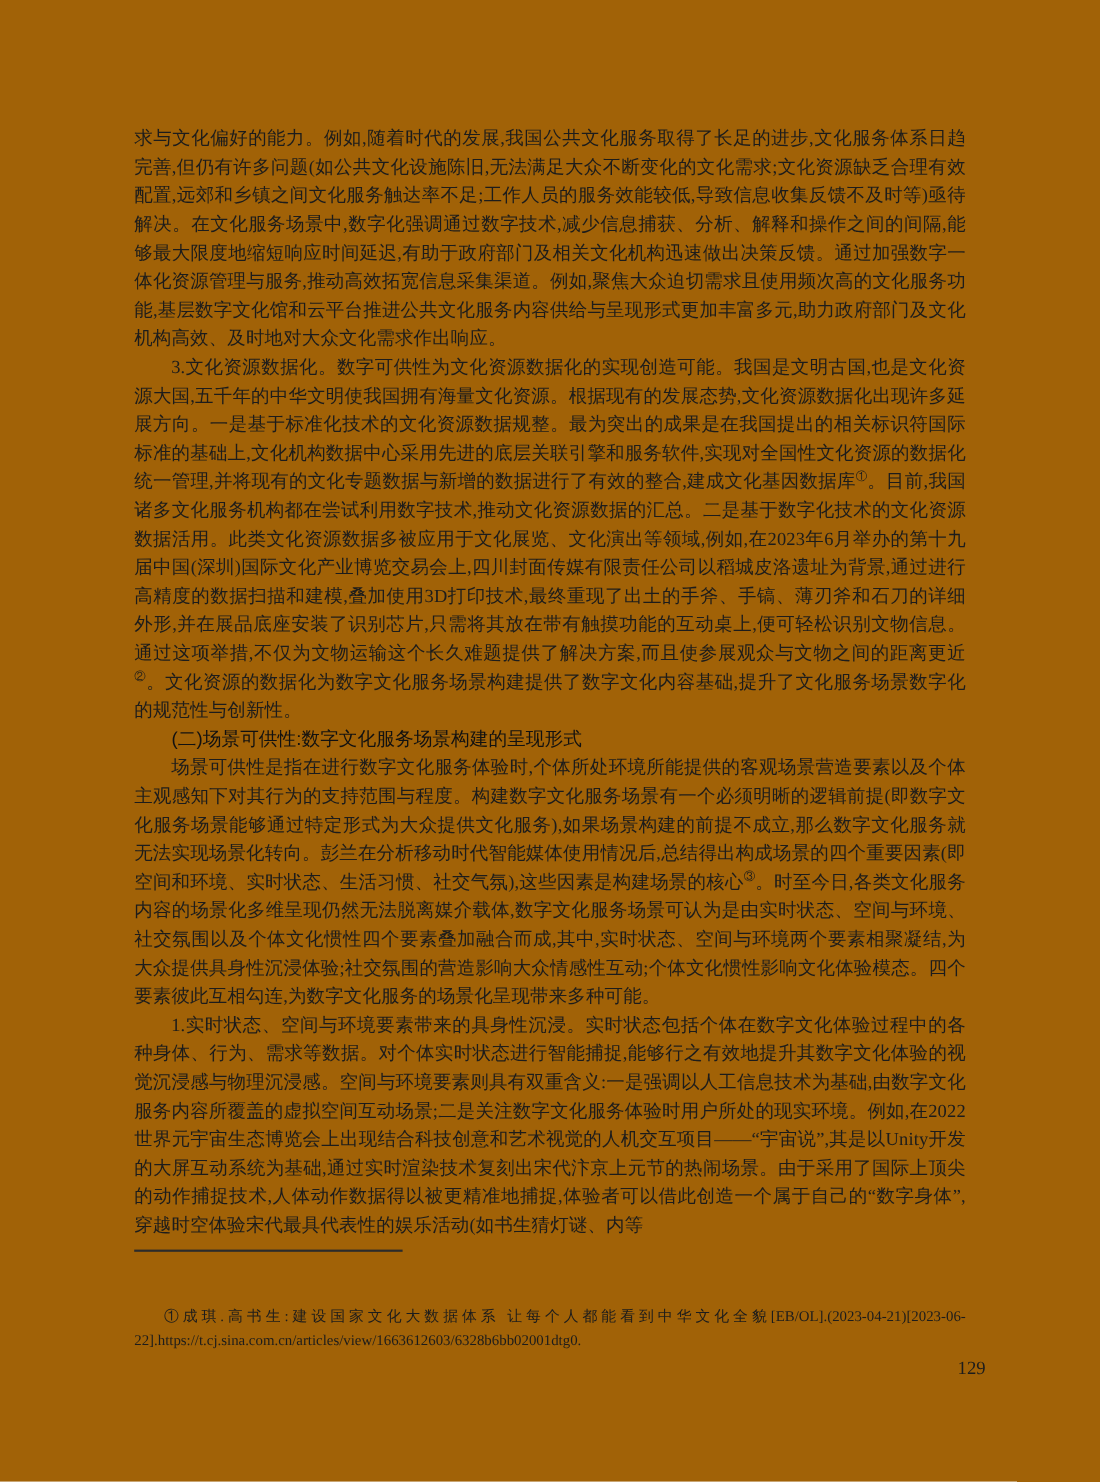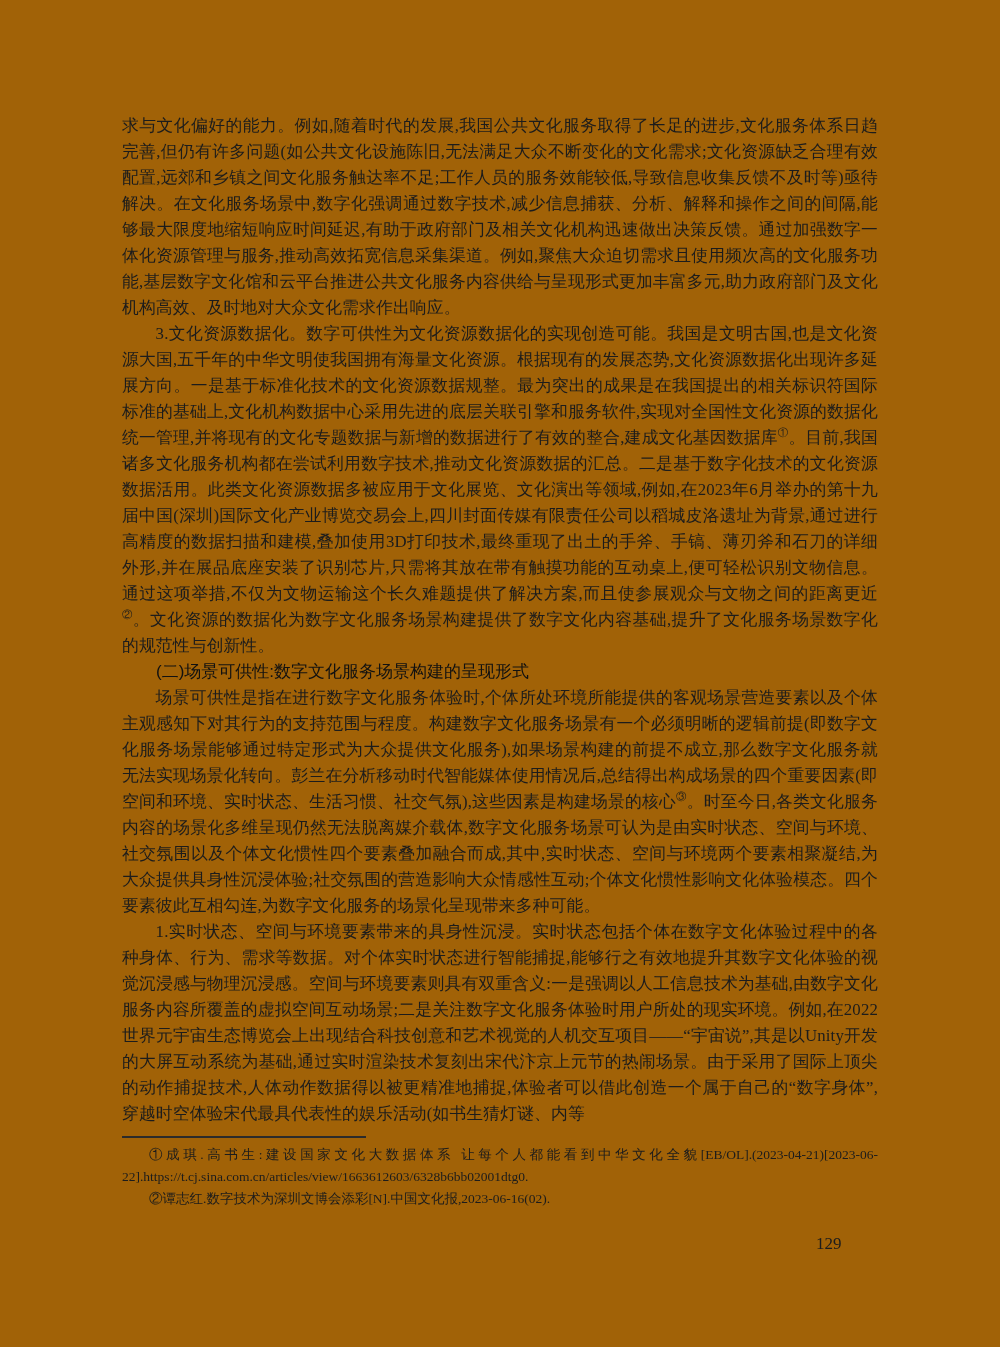--- a/index.html
+++ b/index.html
@@ -48,37 +48,37 @@
     position: absolute;
     left: 122px;
     top: 1136px;
     width: 244px;
     height: 2px;
     background: #2b2b2b;
   }
   .footnotes {
     position: absolute;
     left: 122px;
-    top: 1144px;
+    top: 1186px;
     width: 756px;
   }
   p.footnote {
     margin: 0;
     font-size: 13.5px;
     line-height: 22px;
     text-align: justify;
     text-justify: inter-character;
     text-indent: 2em;
   }
   .page-number {
     position: absolute;
     left: 816px;
     top: 1234px;
     width: 80px;
-    text-align: left;
+    text-align: right;
     font-size: 17px;
     color: #1c1c1c;
   }
 </style>
 </head>
 <body>
 
 <div class="page">
 
   <div class="text-block">
@@ -88,18 +88,17 @@
       <p class="heading"><span>(二)场景可供性:数字文化服务场景构建的呈现形式</span></p>
       <p class="para indent"><span>场景可供性是指在进行数字文化服务体验时,个体所处环境所能提供的客观场景营造要素以及个体主观感知下对其行为的支持范围与程度。构建数字文化服务场景有一个必须明晰的逻辑前提(即数字文化服务场景能够通过特定形式为大众提供文化服务),如果场景构建的前提不成立,那么数字文化服务就无法实现场景化转向。彭兰在分析移动时代智能媒体使用情况后,总结得出构成场景的四个重要因素(即空间和环境、实时状态、生活习惯、社交气氛),这些因素是构建场景的核心</span><sup class="fn-ref">③</sup><span>。时至今日,各类文化服务内容的场景化多维呈现仍然无法脱离媒介载体,数字文化服务场景可认为是由实时状态、空间与环境、社交氛围以及个体文化惯性四个要素叠加融合而成,其中,实时状态、空间与环境两个要素相聚凝结,为大众提供具身性沉浸体验;社交氛围的营造影响大众情感性互动;个体文化惯性影响文化体验模态。四个要素彼此互相勾连,为数字文化服务的场景化呈现带来多种可能。</span></p>
       <p class="para indent"><span>1.实时状态、空间与环境要素带来的具身性沉浸。实时状态包括个体在数字文化体验过程中的各种身体、行为、需求等数据。对个体实时状态进行智能捕捉,能够行之有效地提升其数字文化体验的视觉沉浸感与物理沉浸感。空间与环境要素则具有双重含义:一是强调以人工信息技术为基础,由数字文化服务内容所覆盖的虚拟空间互动场景;二是关注数字文化服务体验时用户所处的现实环境。例如,在2022世界元宇宙生态博览会上出现结合科技创意和艺术视觉的人机交互项目——“宇宙说”,其是以Unity开发的大屏互动系统为基础,通过实时渲染技术复刻出宋代汴京上元节的热闹场景。由于采用了国际上顶尖的动作捕捉技术,人体动作数据得以被更精准地捕捉,体验者可以借此创造一个属于自己的“数字身体”,穿越时空体验宋代最具代表性的娱乐活动(如书生猜灯谜、内等</span></p>
     </div>
 
   <div class="footnote-sep"></div>
 
   <div class="footnotes">
 
   <p class="footnote">①成琪.高书生:建设国家文化大数据体系 让每个人都能看到中华文化全貌[EB/OL].(2023-04-21)[2023-06-22].https://t.cj.sina.com.cn/articles/view/1663612603/6328b6bb02001dtg0.</p>
-      <p class="footnote">②谭志红.数字技术为深圳文博会添彩[N].中国文化报,2023-06-16(02).</p>
     </div>
 
   <div class="page-number">129</div>
 
 </div>
 
 </body></html>

